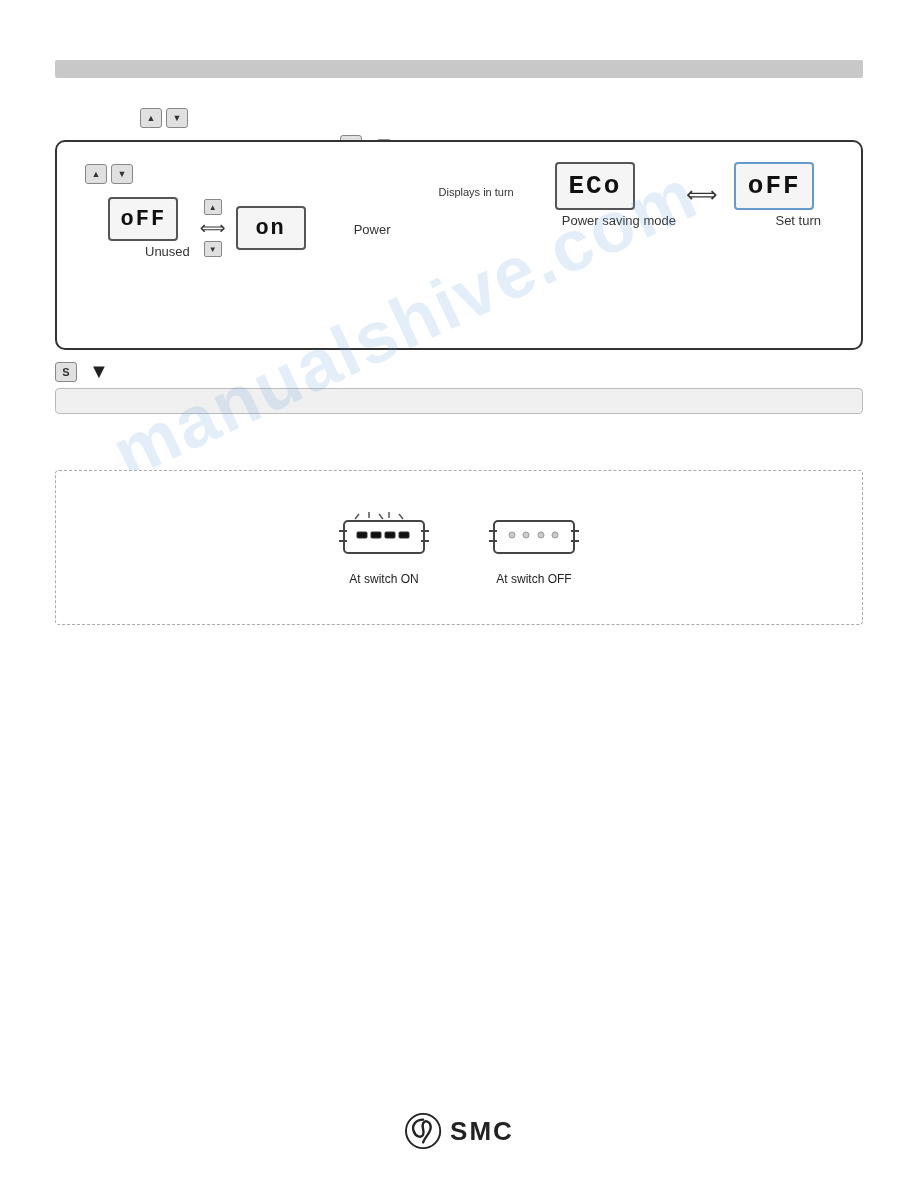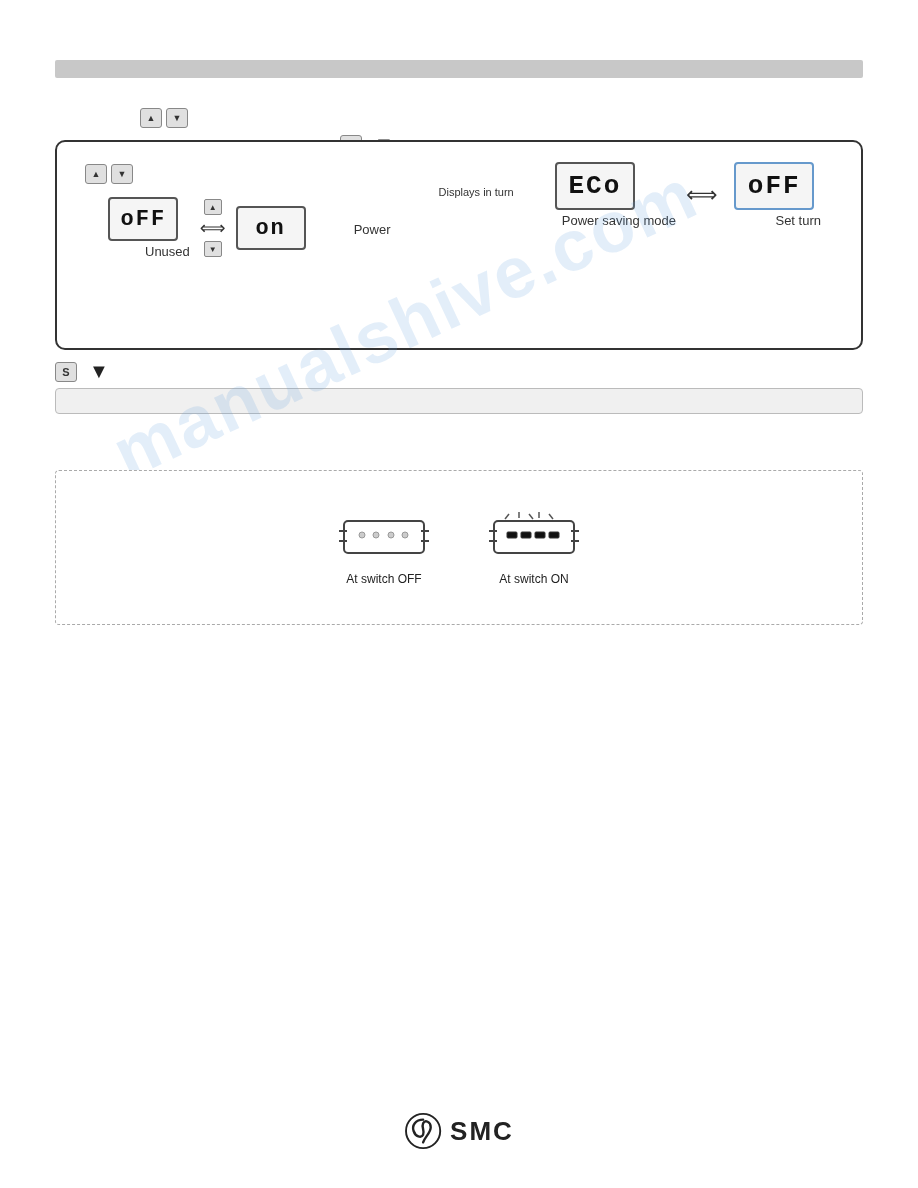--- a/index.html
+++ b/index.html
@@ -375,55 +375,55 @@
       <svg viewBox="0 0 90 55" xmlns="http://www.w3.org/2000/svg">
 
         <rect x="5" y="12" width="80" height="32" rx="4" ry="4" fill="none" stroke="#444" stroke-width="2"></rect>
 
         <line x1="0" y1="22" x2="8" y2="22" stroke="#444" stroke-width="2"></line>
         <line x1="0" y1="32" x2="8" y2="32" stroke="#444" stroke-width="2"></line>
 
         <line x1="82" y1="22" x2="90" y2="22" stroke="#444" stroke-width="2"></line>
         <line x1="82" y1="32" x2="90" y2="32" stroke="#444" stroke-width="2"></line>
 
+        <line x1="20" y1="5" x2="16" y2="10" stroke="#555" stroke-width="1.5"></line>
+        <line x1="30" y1="3" x2="30" y2="9" stroke="#555" stroke-width="1.5"></line>
+        <line x1="40" y1="5" x2="44" y2="10" stroke="#555" stroke-width="1.5"></line>
+        <line x1="50" y1="3" x2="50" y2="9" stroke="#555" stroke-width="1.5"></line>
+        <line x1="60" y1="5" x2="64" y2="10" stroke="#555" stroke-width="1.5"></line>
+
+        <rect x="18" y="23" width="10" height="6" rx="1" fill="#111" stroke="#333" stroke-width="1"></rect>
+        <rect x="32" y="23" width="10" height="6" rx="1" fill="#111" stroke="#333" stroke-width="1"></rect>
+        <rect x="46" y="23" width="10" height="6" rx="1" fill="#111" stroke="#333" stroke-width="1"></rect>
+        <rect x="60" y="23" width="10" height="6" rx="1" fill="#111" stroke="#333" stroke-width="1"></rect>
+      </svg>
+    </div>
+    <div class="switch-label">At switch ON</div>
+  </div>
+
+  <div class="switch-illustration">
+    <div class="switch-img">
+      <svg viewBox="0 0 90 55" xmlns="http://www.w3.org/2000/svg">
+
+        <rect x="5" y="12" width="80" height="32" rx="4" ry="4" fill="none" stroke="#444" stroke-width="2"></rect>
+
+        <line x1="0" y1="22" x2="8" y2="22" stroke="#444" stroke-width="2"></line>
+        <line x1="0" y1="32" x2="8" y2="32" stroke="#444" stroke-width="2"></line>
+
+        <line x1="82" y1="22" x2="90" y2="22" stroke="#444" stroke-width="2"></line>
+        <line x1="82" y1="32" x2="90" y2="32" stroke="#444" stroke-width="2"></line>
+
         <circle cx="23" cy="26" r="3" fill="#ccc" stroke="#999" stroke-width="1"></circle>
         <circle cx="37" cy="26" r="3" fill="#ccc" stroke="#999" stroke-width="1"></circle>
         <circle cx="52" cy="26" r="3" fill="#ccc" stroke="#999" stroke-width="1"></circle>
         <circle cx="66" cy="26" r="3" fill="#ccc" stroke="#999" stroke-width="1"></circle>
       </svg>
     </div>
     <div class="switch-label">At switch OFF</div>
   </div>
-
-  <div class="switch-illustration">
-    <div class="switch-img">
-      <svg viewBox="0 0 90 55" xmlns="http://www.w3.org/2000/svg">
-
-        <rect x="5" y="12" width="80" height="32" rx="4" ry="4" fill="none" stroke="#444" stroke-width="2"></rect>
-
-        <line x1="0" y1="22" x2="8" y2="22" stroke="#444" stroke-width="2"></line>
-        <line x1="0" y1="32" x2="8" y2="32" stroke="#444" stroke-width="2"></line>
-
-        <line x1="82" y1="22" x2="90" y2="22" stroke="#444" stroke-width="2"></line>
-        <line x1="82" y1="32" x2="90" y2="32" stroke="#444" stroke-width="2"></line>
-
-        <line x1="20" y1="5" x2="16" y2="10" stroke="#555" stroke-width="1.5"></line>
-        <line x1="30" y1="3" x2="30" y2="9" stroke="#555" stroke-width="1.5"></line>
-        <line x1="40" y1="5" x2="44" y2="10" stroke="#555" stroke-width="1.5"></line>
-        <line x1="50" y1="3" x2="50" y2="9" stroke="#555" stroke-width="1.5"></line>
-        <line x1="60" y1="5" x2="64" y2="10" stroke="#555" stroke-width="1.5"></line>
-
-        <rect x="18" y="23" width="10" height="6" rx="1" fill="#111" stroke="#333" stroke-width="1"></rect>
-        <rect x="32" y="23" width="10" height="6" rx="1" fill="#111" stroke="#333" stroke-width="1"></rect>
-        <rect x="46" y="23" width="10" height="6" rx="1" fill="#111" stroke="#333" stroke-width="1"></rect>
-        <rect x="60" y="23" width="10" height="6" rx="1" fill="#111" stroke="#333" stroke-width="1"></rect>
-      </svg>
-    </div>
-    <div class="switch-label">At switch ON</div>
-  </div>
 </div>
 
 <div class="smc-logo">
 
   <svg class="smc-icon" viewBox="0 0 40 40" xmlns="http://www.w3.org/2000/svg">
     <circle cx="20" cy="20" r="18" fill="none" stroke="#222" stroke-width="2"></circle>
     <path d="M20 8 C12 8, 8 14, 10 20 C12 26, 18 28, 20 24 C22 20, 18 16, 20 12 C22 8, 28 10, 28 16 C28 22, 22 26, 20 32" fill="none" stroke="#222" stroke-width="2.5" stroke-linecap="round"></path>
   </svg>
   <span class="smc-text">SMC</span>
 </div>

